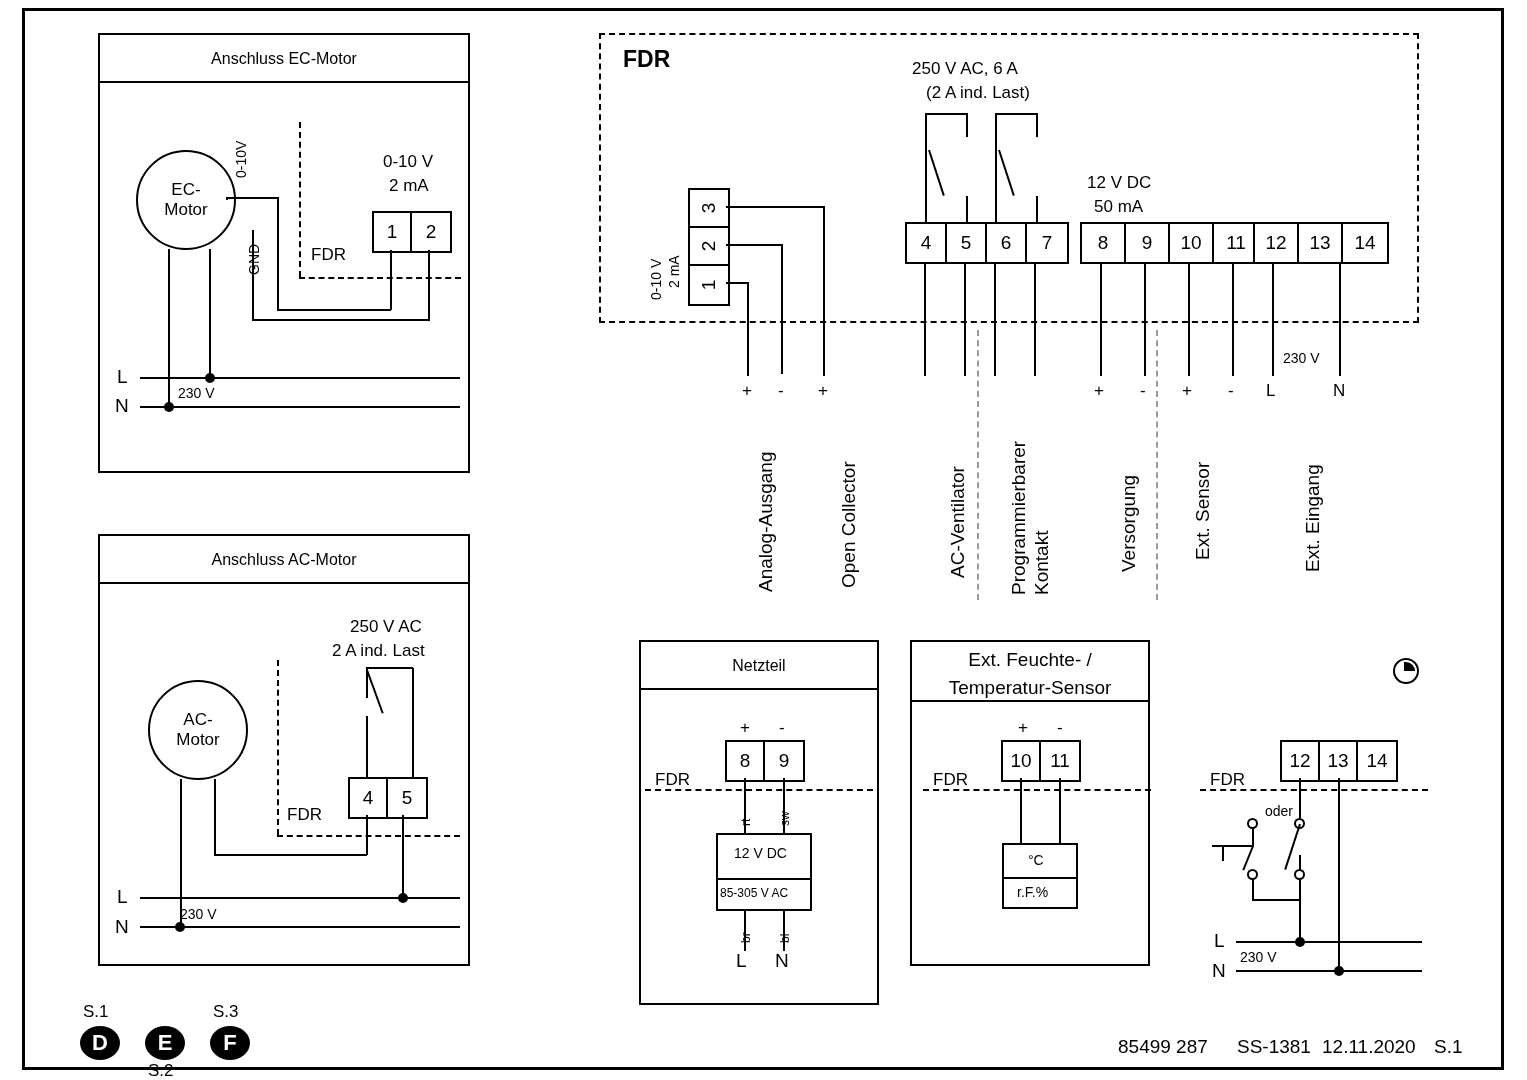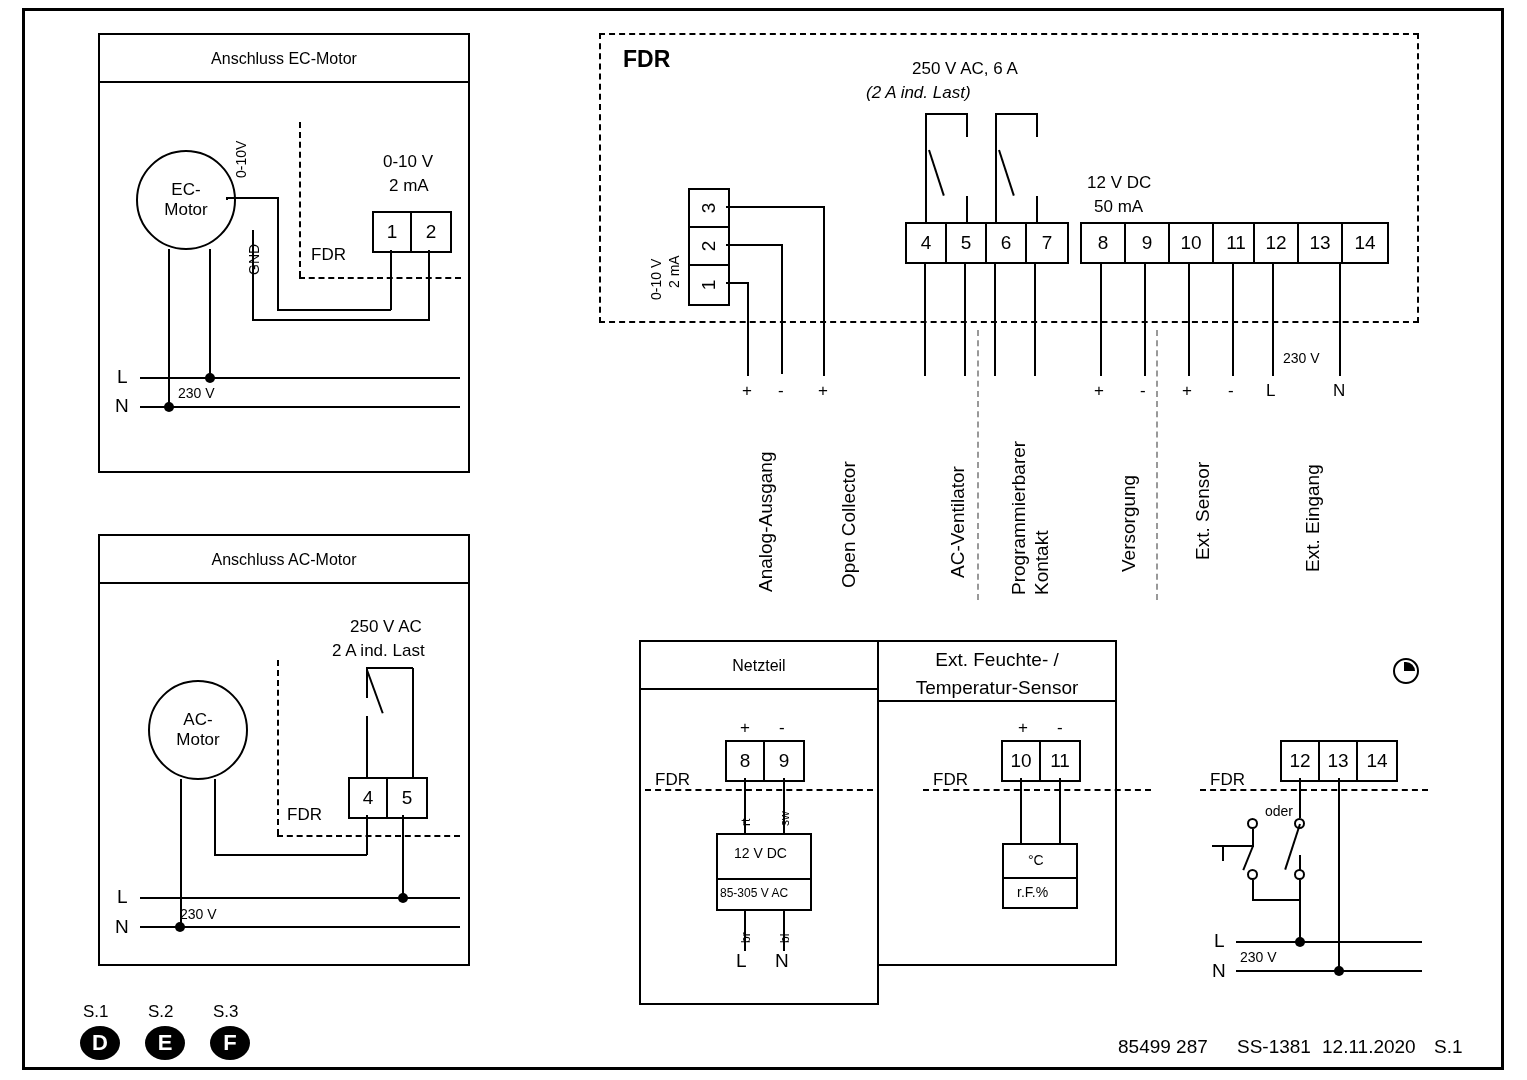--- a/index.html
+++ b/index.html
@@ -211,21 +211,21 @@
   <div class="ln hline" style="left:726px; top:244px; width:56px;"></div>
   <div class="ln vline" style="left:781px; top:244px; height:130px;"></div>
   <div class="ln hline" style="left:726px; top:282px; width:22px;"></div>
   <div class="ln vline" style="left:747px; top:282px; height:94px;"></div>
 
   <div class="txt" style="left:742px; top:381px;">+</div>
   <div class="txt" style="left:778px; top:381px;">-</div>
   <div class="txt" style="left:818px; top:381px;">+</div>
 
   <div class="txt" style="left:892px; top:59px;margin-left:20px;">250 V AC, 6 A</div>
-  <div class="txt" style="left:866px; top:83px;font-style:italic;">(2 A ind. Last)</div>
+  <div class="txt" style="left:926px; top:83px;">(2 A ind. Last)</div>
 
   <div class="ln vline" style="left:925px; top:113px; height:110px;"></div>
   <div class="ln hline" style="left:925px; top:113px; width:43px;"></div>
   <div class="ln vline" style="left:966px; top:113px; height:24px;"></div>
   <div class="abs" style="left:928px; top:150px; width:2px; height:48px; background:#000; transform:rotate(-18deg); transform-origin:top center;"></div>
   <div class="ln vline" style="left:966px; top:196px; height:27px;"></div>
 
   <div class="ln vline" style="left:995px; top:113px; height:110px;"></div>
   <div class="ln hline" style="left:995px; top:113px; width:43px;"></div>
   <div class="ln vline" style="left:1036px; top:113px; height:24px;"></div>
@@ -306,21 +306,21 @@
   <div class="ln hline" style="left:716px; top:878px; width:96px;"></div>
   <div class="txt xs" style="left:720px; top:886px;">85-305 V AC</div>
 
   <div class="ln vline" style="left:744px; top:911px; height:40px;"></div>
   <div class="ln vline" style="left:783px; top:911px; height:40px;"></div>
   <div class="txt xs rot90" style="left:739px; top:943px;">br</div>
   <div class="txt xs rot90" style="left:778px; top:943px;">bl</div>
   <div class="txt md" style="left:736px; top:950px;">L</div>
   <div class="txt md" style="left:775px; top:950px;">N</div>
 
-  <div class="panel" style="left:877px; top:640px; width:240px; height:326px;">
+  <div class="panel" style="left:910px; top:640px; width:240px; height:326px;">
     <div class="panel-title two-line">
       <div>Ext. Feuchte- /</div>
       <div>Temperatur-Sensor</div>
     </div>
   </div>
   <div class="txt" style="left:1018px; top:718px;">+</div>
   <div class="txt" style="left:1057px; top:718px;">-</div>
   <div class="term-row" style="left:1001px; top:740px;">
     <div class="term-cell">10</div>
     <div class="term-cell">11</div>
@@ -366,21 +366,21 @@
 
   <div class="txt md" style="left:1214px; top:930px;">L</div>
   <div class="txt md" style="left:1212px; top:960px;">N</div>
   <div class="ln hline" style="left:1236px; top:941px; width:186px;"></div>
   <div class="ln hline" style="left:1236px; top:970px; width:186px;"></div>
   <div class="dot" style="left:1295px; top:937px;"></div>
   <div class="dot" style="left:1334px; top:966px;"></div>
   <div class="txt sm" style="left:1240px; top:949px;">230 V</div>
 
   <div class="txt" style="left:83px; top:1002px;">S.1</div>
-  <div class="txt" style="left:148px; top:1002px;">S.2</div>
+  <div class="txt" style="left:148px; top:1061px;">S.2</div>
   <div class="txt" style="left:213px; top:1002px;">S.3</div>
 
   <div class="badge" style="left:80px; top:1026px;">D</div>
   <div class="badge" style="left:145px; top:1026px;">E</div>
   <div class="badge" style="left:210px; top:1026px;">F</div>
 
   <div class="txt md" style="left:1118px; top:1036px;">85499 287</div>
   <div class="txt md" style="left:1237px; top:1036px;">SS-1381</div>
   <div class="txt md" style="left:1322px; top:1036px;">12.11.2020</div>
   <div class="txt md" style="left:1434px; top:1036px;">S.1</div>

